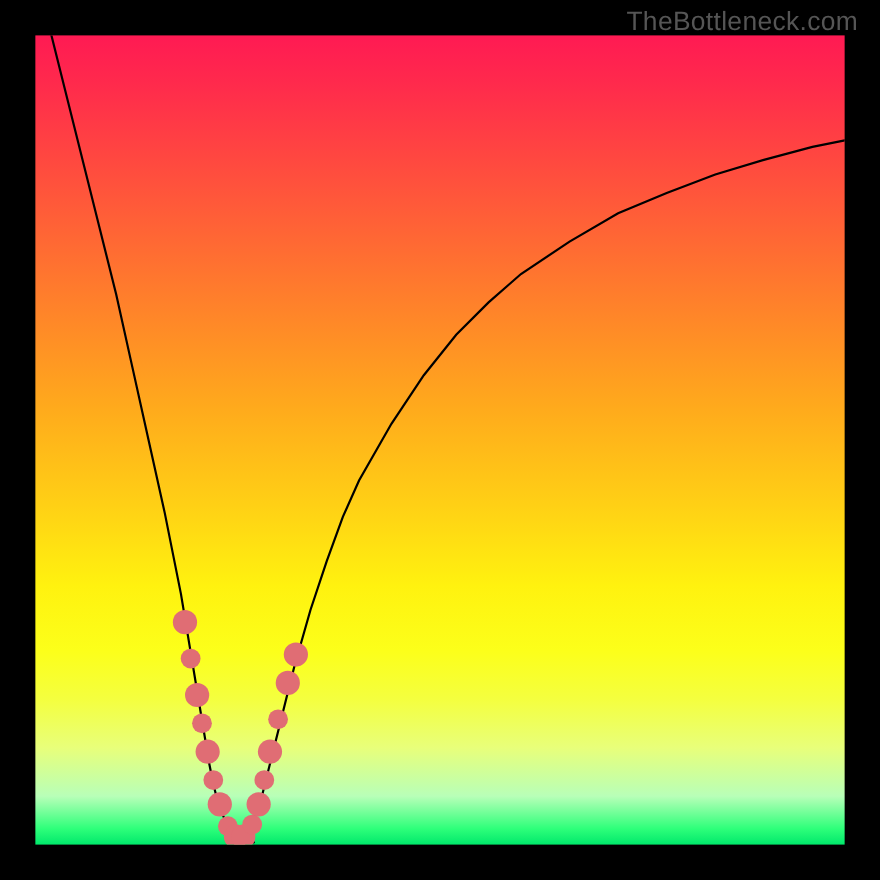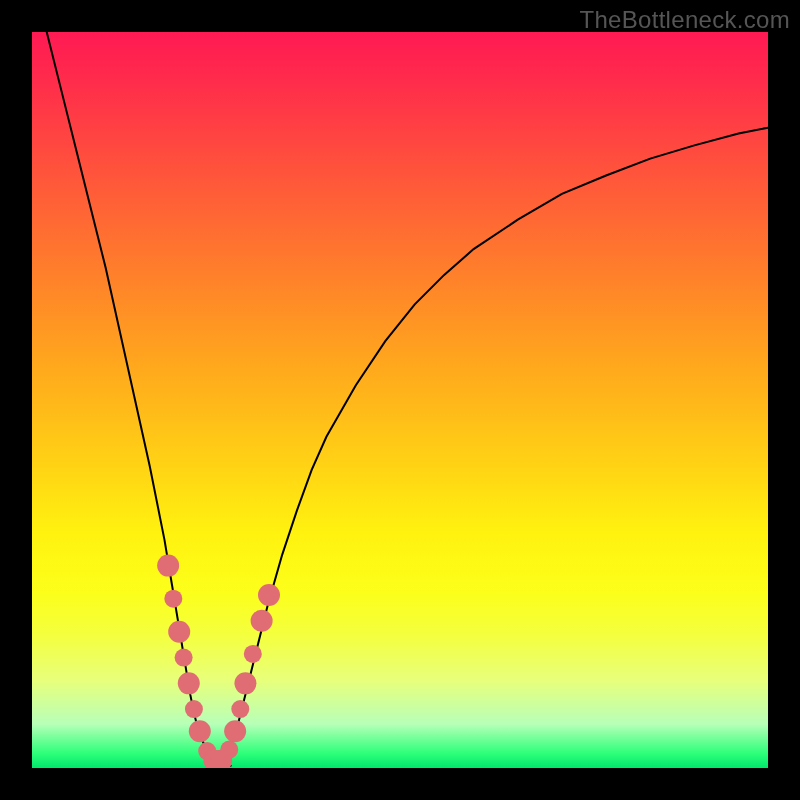--- a/index.html
+++ b/index.html
@@ -42,21 +42,21 @@
       #f4ff3f 82%,
       #e8ff7a 88%,
       #b8ffb8 94%,
       #2eff7a 98%,
       #00e86b 100%
     );
   }
   .watermark {
     position: absolute;
     top: 6px;
-    right: 10px;
+    right: 20px;
     color: #555;
     font-size: 24px;
     font-weight: 500;
     letter-spacing: 0.3px;
     user-select: none;
   }
   svg {
     position: absolute;
     inset: 0;
   }

